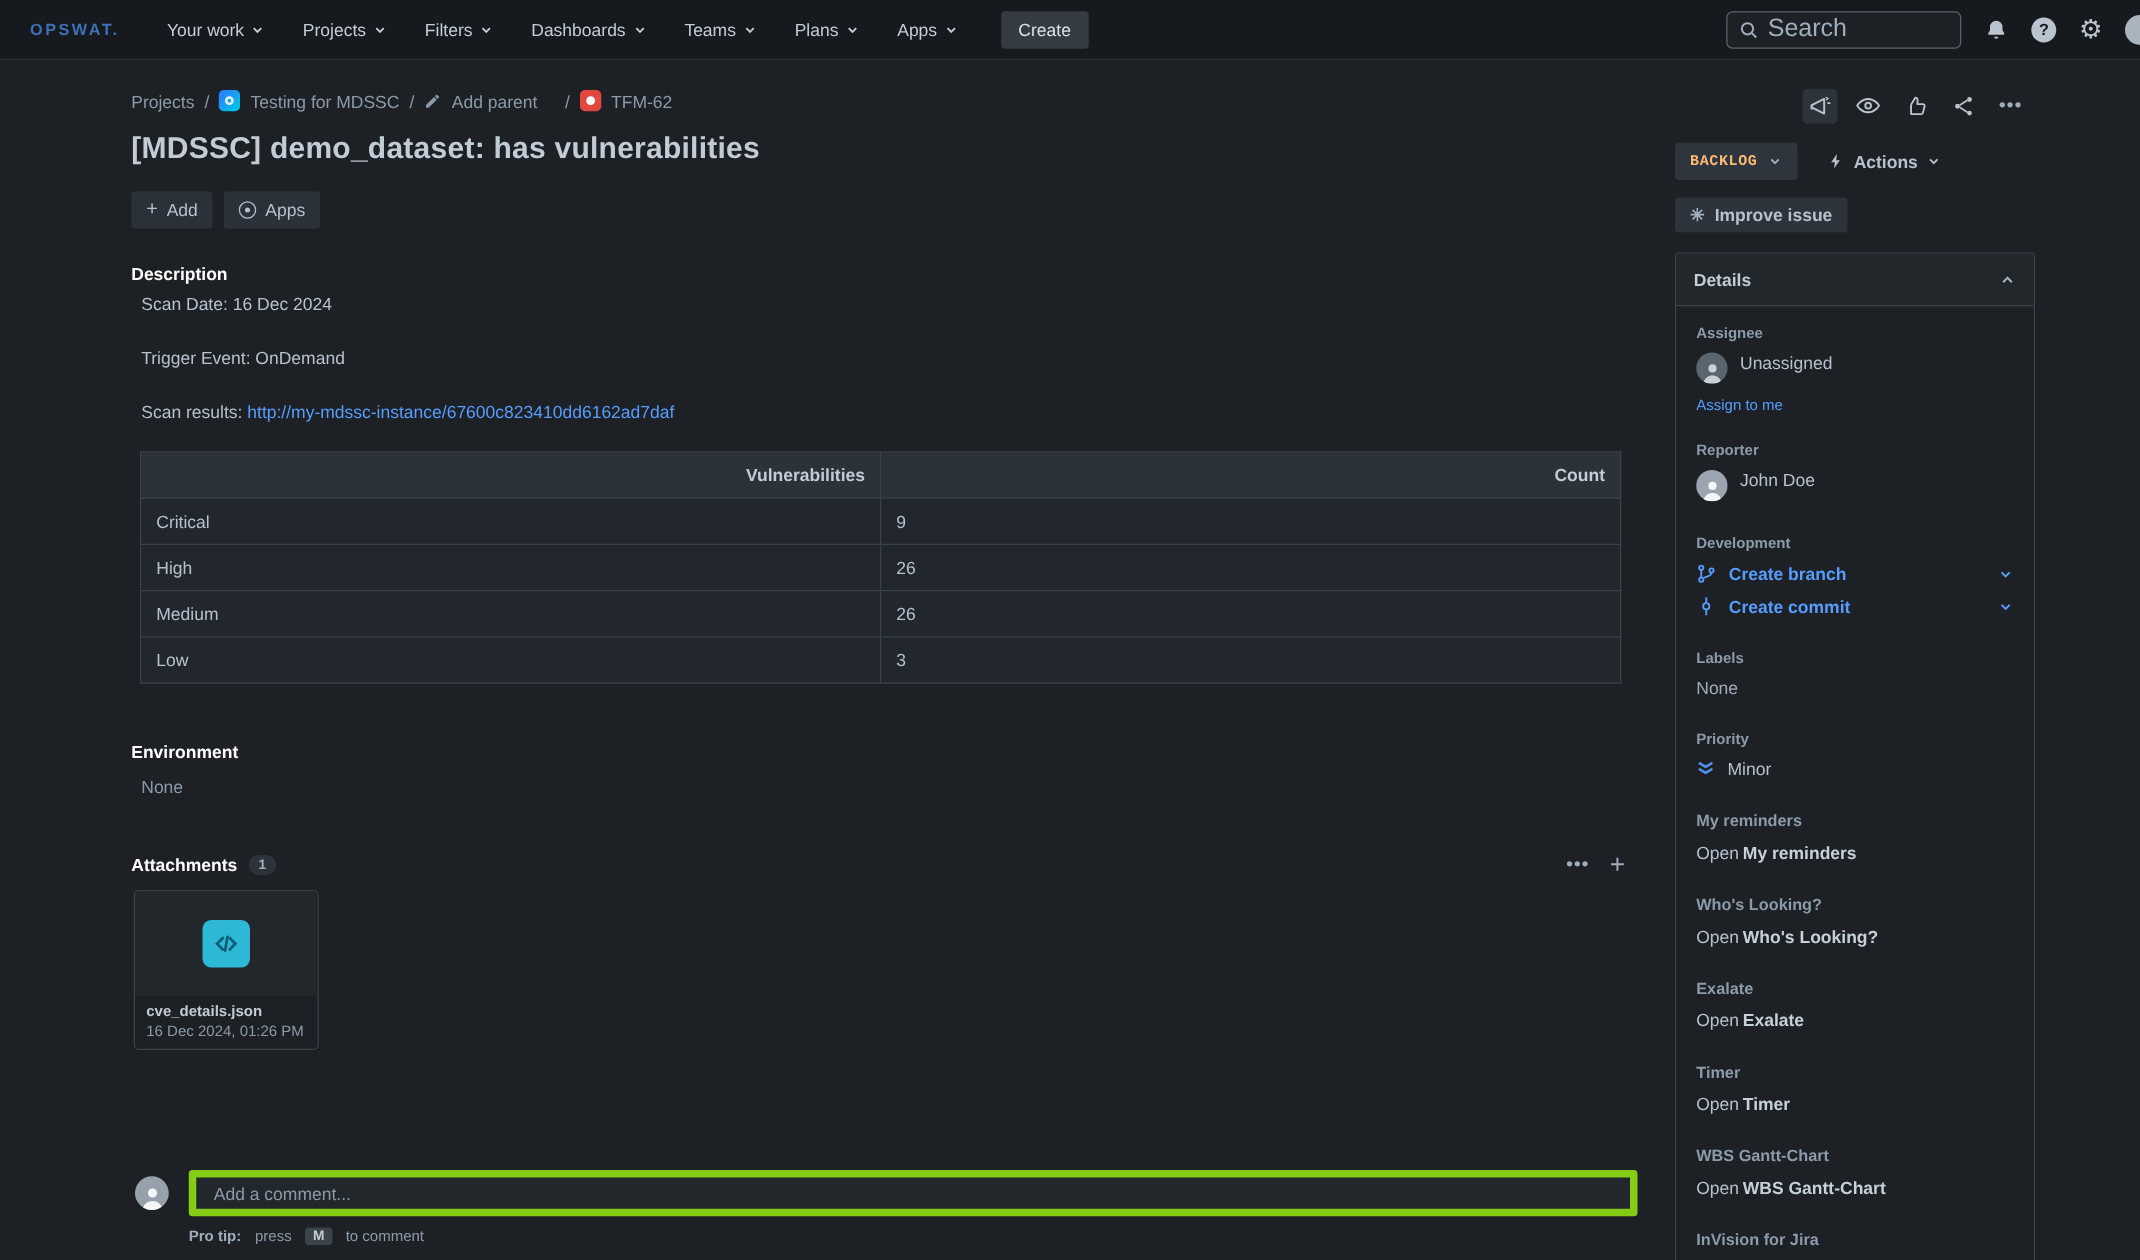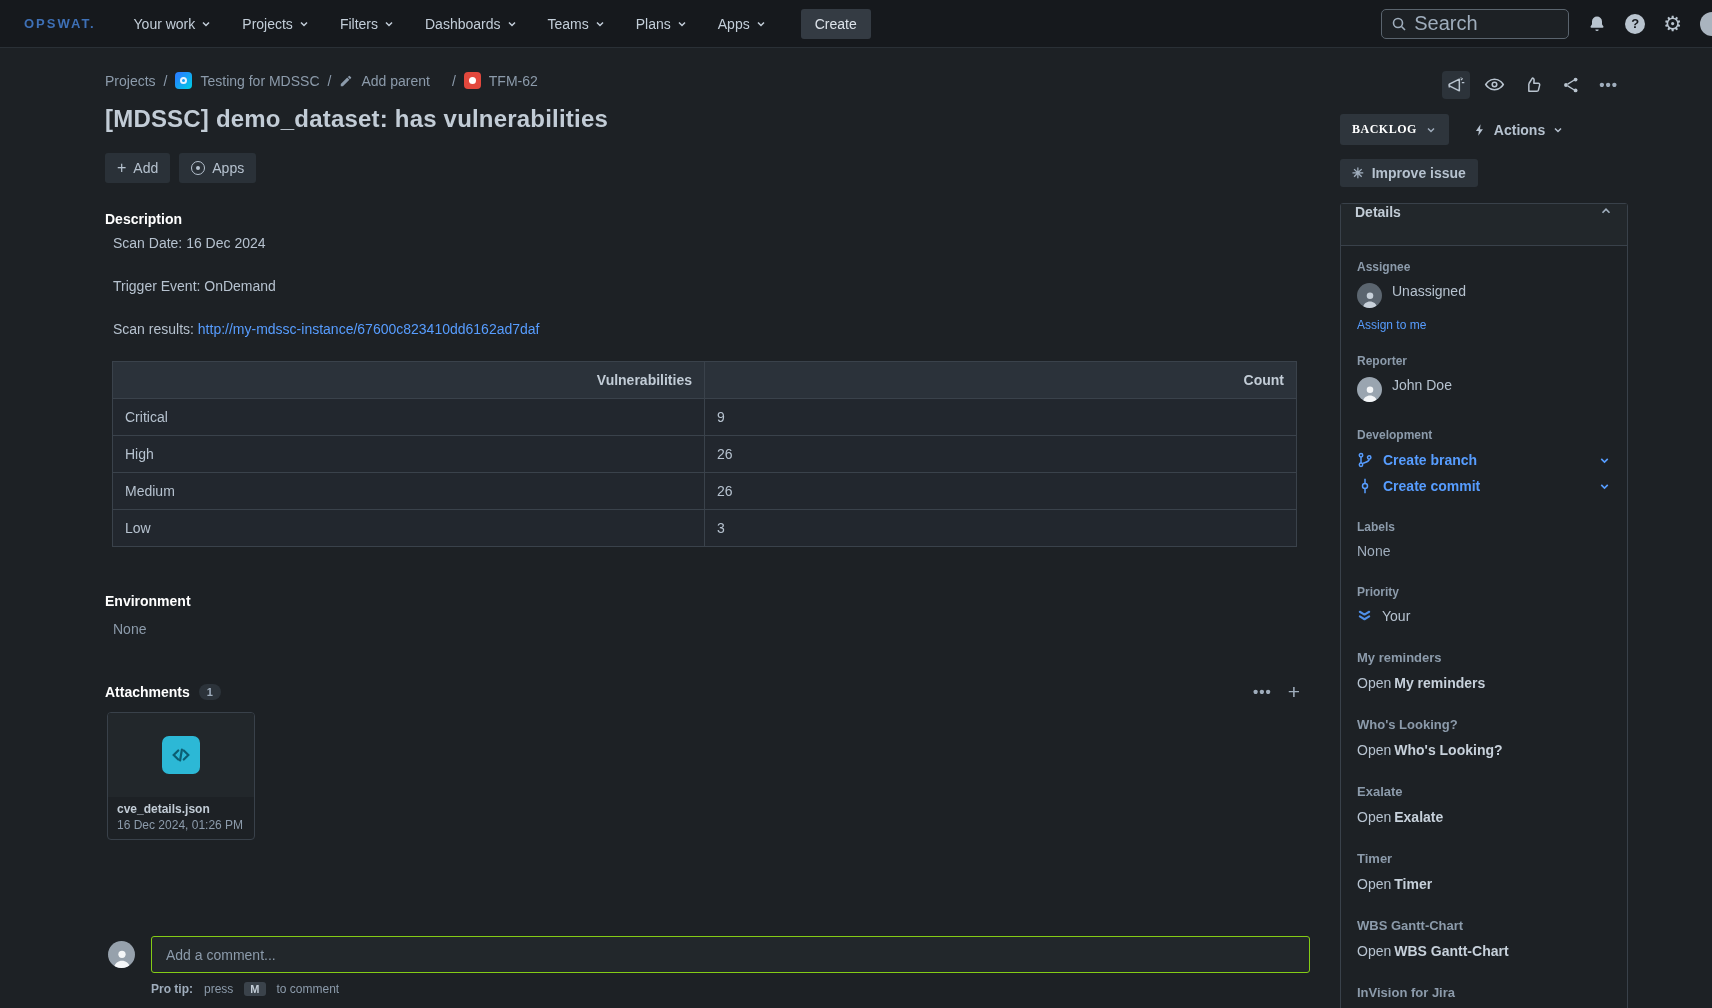--- a/index.html
+++ b/index.html
@@ -128,57 +128,57 @@
   .attach-name{font-size:12px;font-weight:700;color:#c2ccd6;}
   .attach-date{font-size:12px;color:#8c9bab;margin-top:2px;}
   
   .comment-row{margin:96px 0 0 13px;display:flex;align-items:center;gap:16px;}
   .avatar-circle{
     width:27px;height:27px;border-radius:50%;background:#96a1ac;flex:none;
     display:flex;align-items:flex-end;justify-content:center;overflow:hidden;
   }
   .comment-input{
     flex:1;margin-right:0;height:37px;background:#22272b;
-    border:1px solid #84cc16;border-radius:3px;color:#5eead4;
+    border:6px solid #84cc16;border-radius:3px;color:#5eead4;
     font-family:inherit;font-size:14px;padding:0 14px;outline:none;width:1110px;
   }
   .comment-input::placeholder{color:#8c9bab;}
   .pro-tip{
     margin:9px 0 0 56px;font-size:12px;color:#8c9bab;
     display:flex;align-items:center;gap:11px;
   }
   .pro-tip b{color:#9fadbc;}
   .keycap{
     background:#3b434b;color:#c2ccd6;border-radius:3px;padding:1px 6px;
     font-size:11px;font-weight:700;
   }
   
   .watch-row{margin-top:22px;display:flex;justify-content:flex-end;align-items:center;gap:10px;padding-right:6px;}
   .watch-row .icon-btn{padding:4px;border-radius:4px;}
   .watch-row .icon-btn.active{background:#2c333a;}
   .status-row{margin-top:15px;display:flex;align-items:center;gap:24px;}
   .status-btn{
-    background:#2e353c;border:none;border-radius:3px;color:#ffffff;
-    font-family:Liberation Serif, serif;font-size:12px;font-weight:700;letter-spacing:.5px;
+    background:#2e353c;border:none;border-radius:3px;color:#fdba74;
+    font-family:Liberation Mono, monospace;font-size:12px;font-weight:700;letter-spacing:.5px;
     padding:8px 12px;display:flex;align-items:center;gap:8px;cursor:pointer;
   }
   .actions-btn{
     background:none;border:none;color:#b6c2cf;font-family:inherit;font-size:14px;
     font-weight:600;display:flex;align-items:center;gap:7px;cursor:pointer;
   }
   .improve-btn{
     margin-top:14px;background:#2c333a;border:none;border-radius:3px;color:#b6c2cf;
     font-family:inherit;font-size:14px;font-weight:600;padding:6px 12px;
     display:flex;align-items:center;gap:8px;cursor:pointer;
   }
   .sparkle{color:#9fadbc;font-size:14px;}
   .details-panel{margin-top:16px;border:1px solid #39414a;border-radius:3px 3px 0 0;}
   .details-header{
     height:42px;background:#22272b;border-bottom:1px solid #39414a;
-    display:flex;justify-content:space-between;
+    display:flex;align-items:center;justify-content:space-between;
     padding:0 14px;cursor:pointer;
   }
   .details-header span{font-weight:700;color:#c2ccd6;font-size:14px;}
   .details-body{padding:14px 16px 60px 16px;}
   .field-label{font-size:12px;font-weight:700;color:#8c9bab;margin-top:22px;}
   .field-label.first{margin-top:0;}
   .field-value-row{margin-top:9px;display:flex;gap:10px;cursor:pointer;}
   .field-value-row .val{color:#b6c2cf;font-size:14px;}
   .mini-avatar{
     width:25px;height:25px;border-radius:50%;background:#5b656f;flex:none;
@@ -514,21 +514,21 @@
       </div>
 
       <div class="field-label" style="margin-top:26px;">Labels</div>
       <div class="muted">None</div>
 
       <div class="field-label" style="margin-top:26px;">Priority</div>
       <div class="field-value-row">
         <svg width="15" height="15" viewBox="0 0 16 16" fill="none" stroke="#4f8fe8" stroke-width="2.2" stroke-linejoin="round" stroke-linecap="round">
             <path d="M3 4l5 3 5-3M3 9l5 3 5-3"></path>
           </svg>
-        <span class="val">Your</span>
+        <span class="val">Minor</span>
       </div>
 
       <div class="app-label">My reminders</div>
       <div class="open-line">
         <span>Open</span>
         <b>My reminders</b>
       </div>
 
       <div class="app-label">Who's Looking?</div>
       <div class="open-line">

